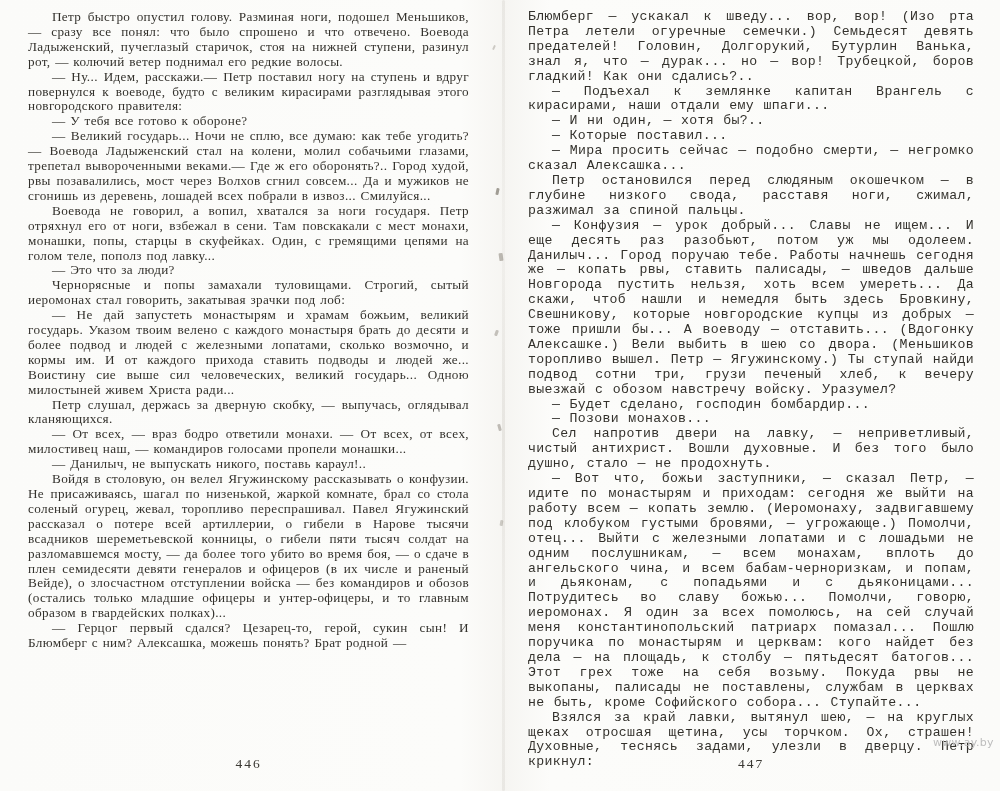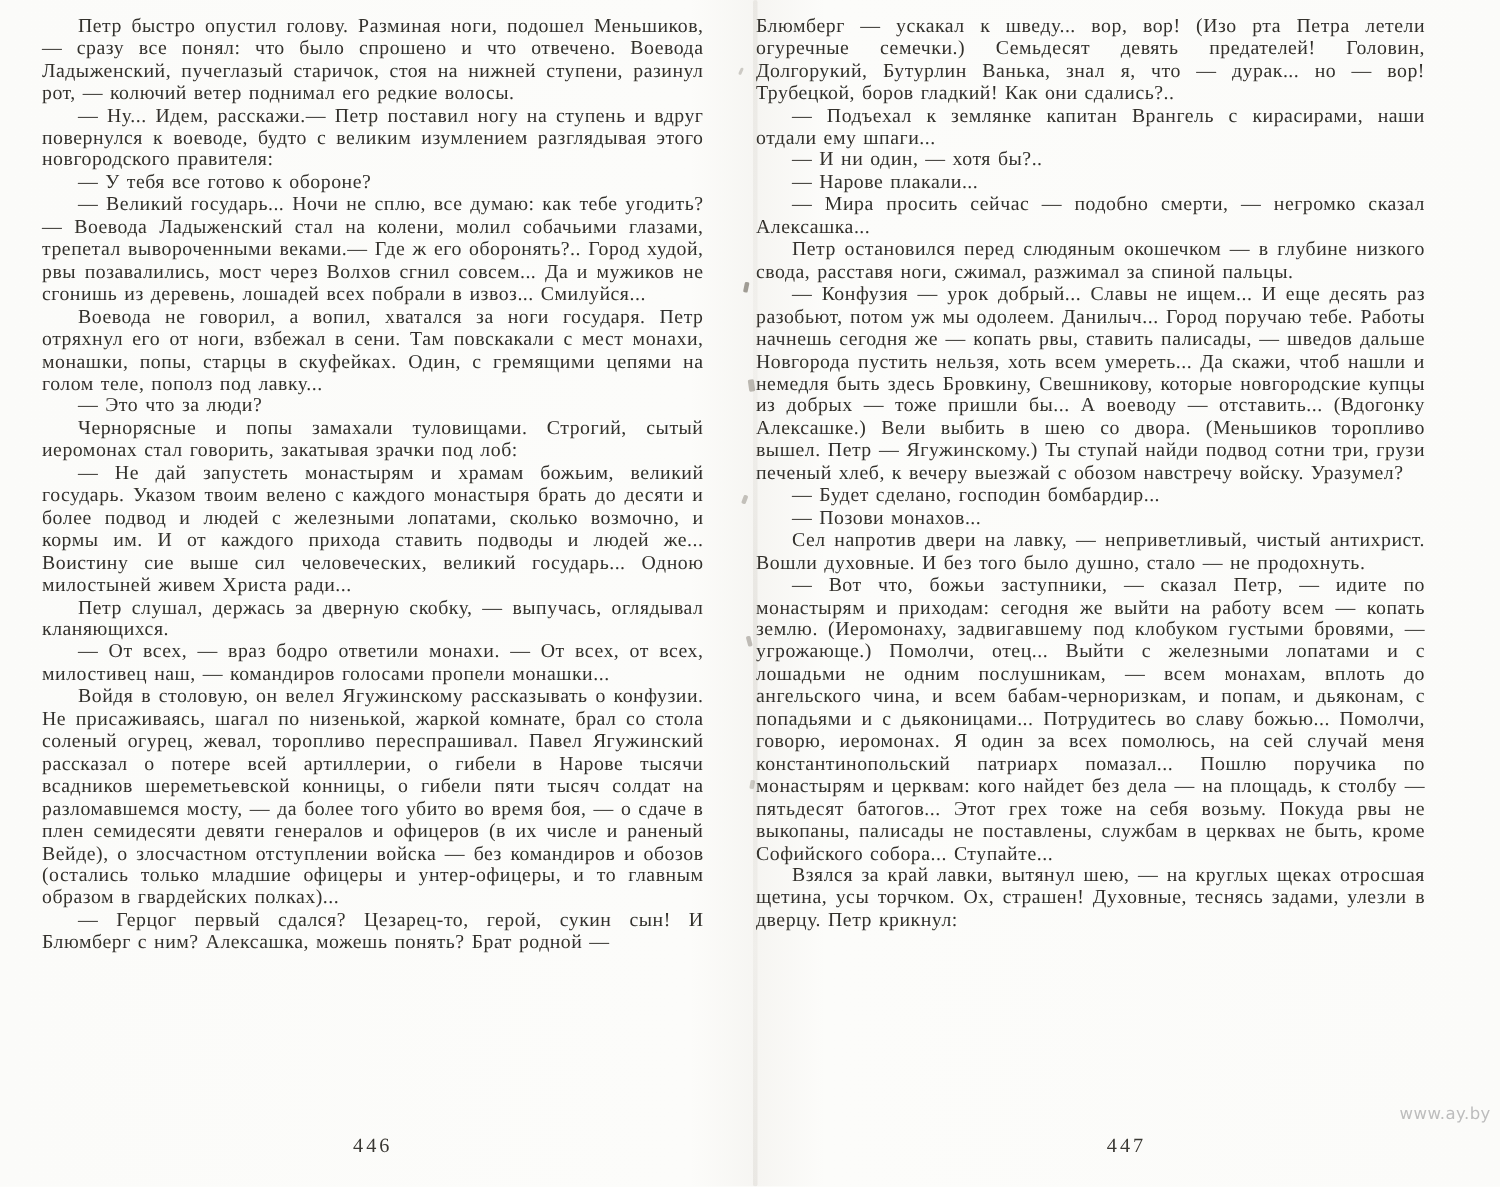--- a/index.html
+++ b/index.html
@@ -18,21 +18,21 @@
     height: 791px;
     background: linear-gradient(90deg, #fbfbf9 0%, #fcfcfa 46%, #f6f5f2 50.5%, #fcfcfa 55%, #fbfbf9 100%);
     font-family: "Liberation Serif", "DejaVu Serif", serif;
     color: #33312c;
   }
   .text-column {
     position: absolute;
     top: 10px;
   }
   .text-column.left  { left: 28px;  width: 441px; }
-  .text-column.right { left: 504px; width: 446px; }
+  .text-column.right { left: 528px; width: 446px; font-family: Liberation Mono, monospace; }
   .para {
     margin: 0;
     font-size: 13.2px;
     line-height: 14.9px;
     letter-spacing: 0.35px;
     word-spacing: 1px;
     text-align: justify;
     text-justify: inter-word;
   }
   .para.indent { text-indent: 24px; }
@@ -90,38 +90,39 @@
     text-align: center;
   }
 </style>
 </head>
 <body>
 
 <div class="spread">
 
   <div class="text-column left">
       <p class="para indent">Петр быстро опустил голову. Разминая ноги, подошел Меньшиков, — сразу все понял: что было спрошено и что отвечено. Воевода Ладыженский, пучеглазый старичок, стоя на нижней ступени, разинул рот, — колючий ветер поднимал его редкие волосы.</p>
-      <p class="para indent">— Ну... Идем, расскажи.— Петр поставил ногу на ступень и вдруг повернулся к воеводе, будто с великим изумлением разглядывая этого новгородского правителя:</p>
+      <p class="para indent">— Ну... Идем, расскажи.— Петр поставил ногу на ступень и вдруг повернулся к воеводе, будто с великим кирасирами разглядывая этого новгородского правителя:</p>
       <p class="para indent">— У тебя все готово к обороне?</p>
       <p class="para indent">— Великий государь... Ночи не сплю, все думаю: как тебе угодить? — Воевода Ладыженский стал на колени, молил собачьими глазами, трепетал вывороченными веками.— Где ж его оборонять?.. Город худой, рвы позавалились, мост через Волхов сгнил совсем... Да и мужиков не сгонишь из деревень, лошадей всех побрали в извоз... Смилуйся...</p>
       <p class="para indent">Воевода не говорил, а вопил, хватался за ноги государя. Петр отряхнул его от ноги, взбежал в сени. Там повскакали с мест монахи, монашки, попы, старцы в скуфейках. Один, с гремящими цепями на голом теле, пополз под лавку...</p>
       <p class="para indent">— Это что за люди?</p>
       <p class="para indent">Чернорясные и попы замахали туловищами. Строгий, сытый иеромонах стал говорить, закатывая зрачки под лоб:</p>
       <p class="para indent">— Не дай запустеть монастырям и храмам божьим, великий государь. Указом твоим велено с каждого монастыря брать до десяти и более подвод и людей с железными лопатами, сколько возмочно, и кормы им. И от каждого прихода ставить подводы и людей же... Воистину сие выше сил человеческих, великий государь... Одною милостыней живем Христа ради...</p>
       <p class="para indent">Петр слушал, держась за дверную скобку, — выпучась, оглядывал кланяющихся.</p>
       <p class="para indent">— От всех, — враз бодро ответили монахи. — От всех, от всех, милостивец наш, — командиров голосами пропели монашки...</p>
+      <p class="para indent">— Данилыч, не выпускать никого, поставь караул!..</p>
       <p class="para indent">Войдя в столовую, он велел Ягужинскому рассказывать о конфузии. Не присаживаясь, шагал по низенькой, жаркой комнате, брал со стола соленый огурец, жевал, торопливо переспрашивал. Павел Ягужинский рассказал о потере всей артиллерии, о гибели в Нарове тысячи всадников шереметьевской конницы, о гибели пяти тысяч солдат на разломавшемся мосту, — да более того убито во время боя, — о сдаче в плен семидесяти девяти генералов и офицеров (в их числе и раненый Вейде), о злосчастном отступлении войска — без командиров и обозов (остались только младшие офицеры и унтер-офицеры, и то главным образом в гвардейских полках)...</p>
       <p class="para indent">— Герцог первый сдался? Цезарец-то, герой, сукин сын! И Блюмберг с ним? Алексашка, можешь понять? Брат родной —</p>
     </div>
 
   <div class="text-column right">
       <p class="para">Блюмберг — ускакал к шведу... вор, вор! (Изо рта Петра летели огуречные семечки.) Семьдесят девять предателей! Головин, Долгорукий, Бутурлин Ванька, знал я, что — дурак... но — вор! Трубецкой, боров гладкий! Как они сдались?..</p>
       <p class="para indent">— Подъехал к землянке капитан Врангель с кирасирами, наши отдали ему шпаги...</p>
       <p class="para indent">— И ни один, — хотя бы?..</p>
-      <p class="para indent">— Нарове плакали...</p>
+      <p class="para indent">— Которые поставил...</p>
       <p class="para indent">— Мира просить сейчас — подобно смерти, — негромко сказал Алексашка...</p>
       <p class="para indent">Петр остановился перед слюдяным окошечком — в глубине низкого свода, расставя ноги, сжимал, разжимал за спиной пальцы.</p>
       <p class="para indent">— Конфузия — урок добрый... Славы не ищем... И еще десять раз разобьют, потом уж мы одолеем. Данилыч... Город поручаю тебе. Работы начнешь сегодня же — копать рвы, ставить палисады, — шведов дальше Новгорода пустить нельзя, хоть всем умереть... Да скажи, чтоб нашли и немедля быть здесь Бровкину, Свешникову, которые новгородские купцы из добрых — тоже пришли бы... А воеводу — отставить... (Вдогонку Алексашке.) Вели выбить в шею со двора. (Меньшиков торопливо вышел. Петр — Ягужинскому.) Ты ступай найди подвод сотни три, грузи печеный хлеб, к вечеру выезжай с обозом навстречу войску. Уразумел?</p>
       <p class="para indent">— Будет сделано, господин бомбардир...</p>
       <p class="para indent">— Позови монахов...</p>
       <p class="para indent">Сел напротив двери на лавку, — неприветливый, чистый антихрист. Вошли духовные. И без того было душно, стало — не продохнуть.</p>
       <p class="para indent">— Вот что, божьи заступники, — сказал Петр, — идите по монастырям и приходам: сегодня же выйти на работу всем — копать землю. (Иеромонаху, задвигавшему под клобуком густыми бровями, — угрожающе.) Помолчи, отец... Выйти с железными лопатами и с лошадьми не одним послушникам, — всем монахам, вплоть до ангельского чина, и всем бабам-черноризкам, и попам, и дьяконам, с попадьями и с дьяконицами... Потрудитесь во славу божью... Помолчи, говорю, иеромонах. Я один за всех помолюсь, на сей случай меня константинопольский патриарх помазал... Пошлю поручика по монастырям и церквам: кого найдет без дела — на площадь, к столбу — пятьдесят батогов... Этот грех тоже на себя возьму. Покуда рвы не выкопаны, палисады не поставлены, службам в церквах не быть, кроме Софийского собора... Ступайте...</p>
       <p class="para indent">Взялся за край лавки, вытянул шею, — на круглых щеках отросшая щетина, усы торчком. Ох, страшен! Духовные, теснясь задами, улезли в дверцу. Петр крикнул:</p>
     </div>
 

